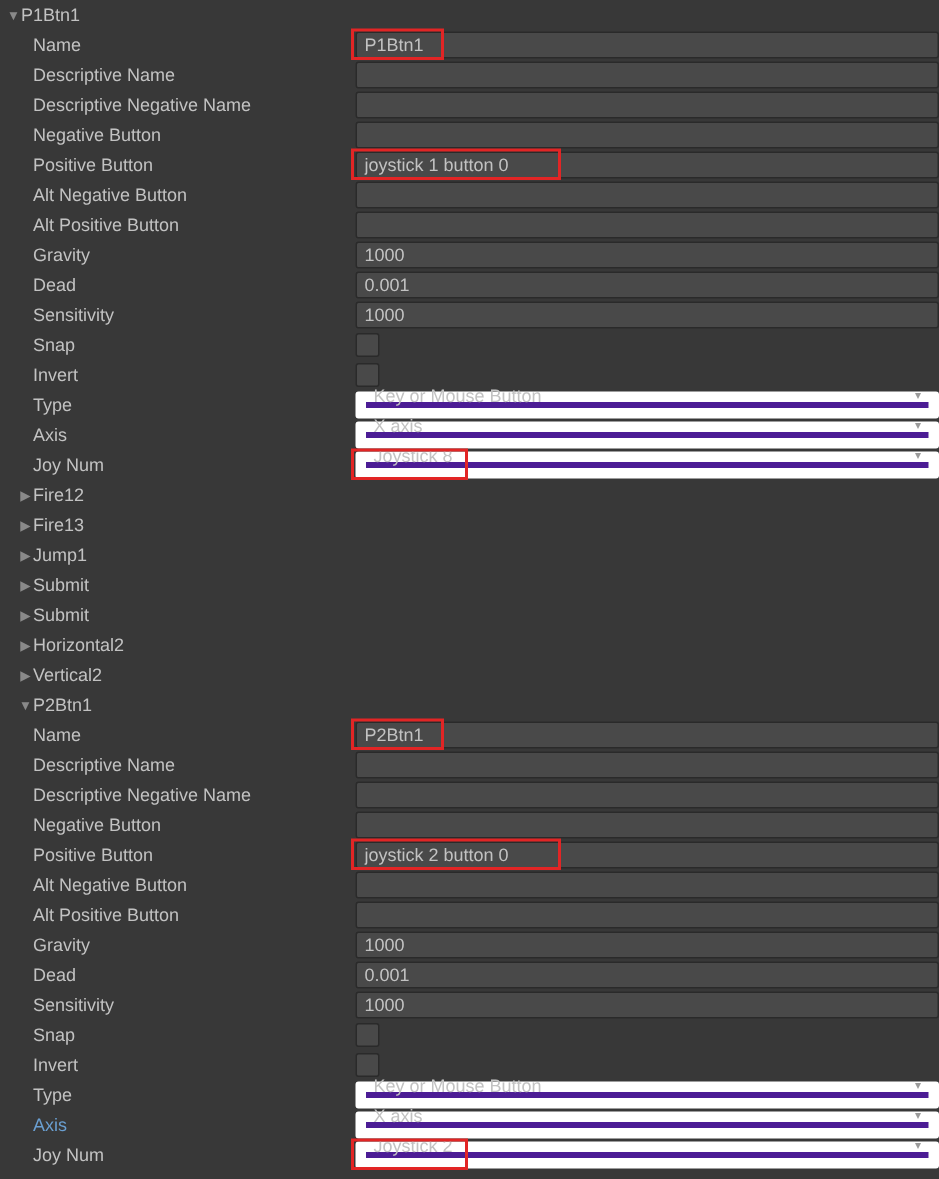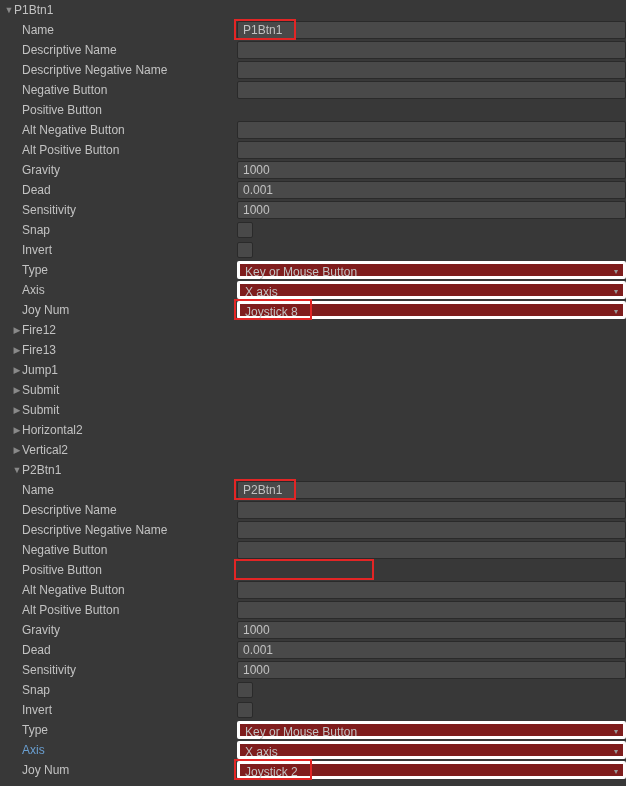--- a/index.html
+++ b/index.html
@@ -60,30 +60,30 @@
     color: #c2c2c2;
     height: 18px;
     line-height: 16px;
     padding: 0 5px;
     width: 100%;
     font-family: inherit;
     font-size: 12px;
     outline: none;
   }
   .dropdown {
-    background: #7f1d1d;
-    border: 3px solid #ffffff;
+    background: #4c1d95;
+    border: 7px solid #ffffff;
     border-radius: 2px;
     color: #c2c2c2;
     height: 18px;
     line-height: 16px;
     padding: 0 5px;
     width: 100%;
     display: flex;
-    align-items: flex-start;
+    align-items: flex-end;
     justify-content: space-between;
     cursor: pointer;
   }
   .dropdown .caret {
     font-size: 8px;
     color: #9a9a9a;
   }
   .checkbox {
     width: 16px;
     height: 16px;
@@ -150,20 +150,24 @@
         <span class="label-text">Negative Button</span>
       </div>
       <div class="value-cell">
         <input type="text" class="text-field" value="" style="">
       </div>
     </div>
     <div class="row">
       <div class="label-cell" style="padding-left: 18px;">
         <span class="label-text">Positive Button</span>
       </div>
+      <div class="value-cell">
+        <input type="text" class="text-field" value="joystick 1 button 0" style="">
+        <div class="highlight hl-pos1"></div>
+      </div>
     </div>
     <div class="row">
       <div class="label-cell" style="padding-left: 18px;">
         <span class="label-text">Alt Negative Button</span>
       </div>
       <div class="value-cell">
         <input type="text" class="text-field" value="" style="">
       </div>
     </div>
     <div class="row">
@@ -327,20 +331,21 @@
       </div>
       <div class="value-cell">
         <input type="text" class="text-field" value="" style="">
       </div>
     </div>
     <div class="row">
       <div class="label-cell" style="padding-left: 18px;">
         <span class="label-text">Positive Button</span>
       </div>
       <div class="value-cell">
+        <input type="text" class="text-field" value="joystick 2 button 0" style="">
         <div class="highlight hl-pos2"></div>
       </div>
     </div>
     <div class="row">
       <div class="label-cell" style="padding-left: 18px;">
         <span class="label-text">Alt Negative Button</span>
       </div>
       <div class="value-cell">
         <input type="text" class="text-field" value="" style="">
       </div>

